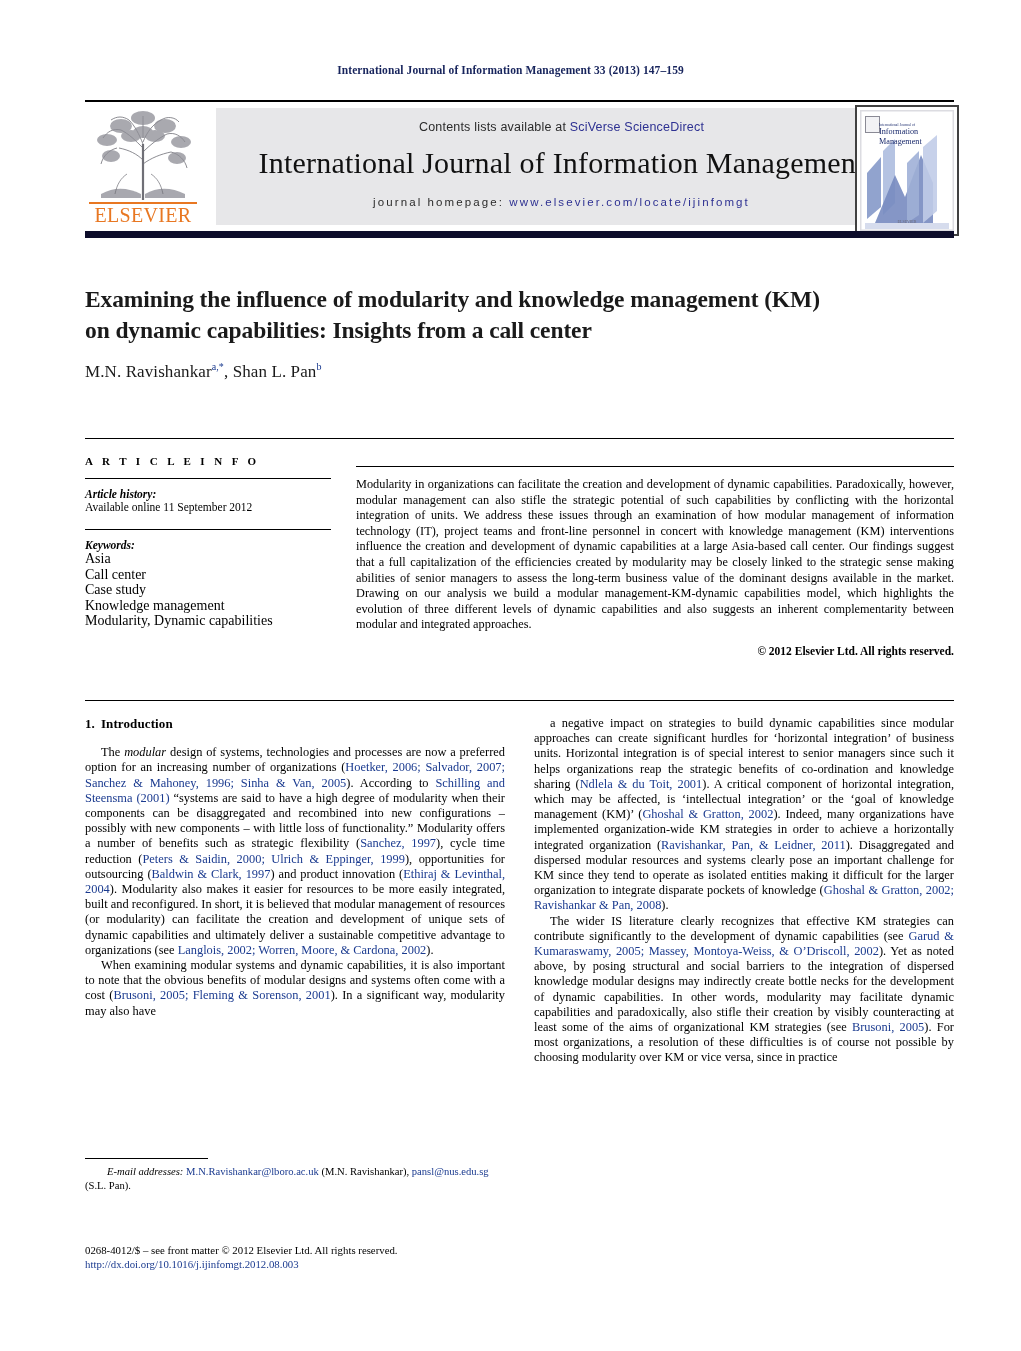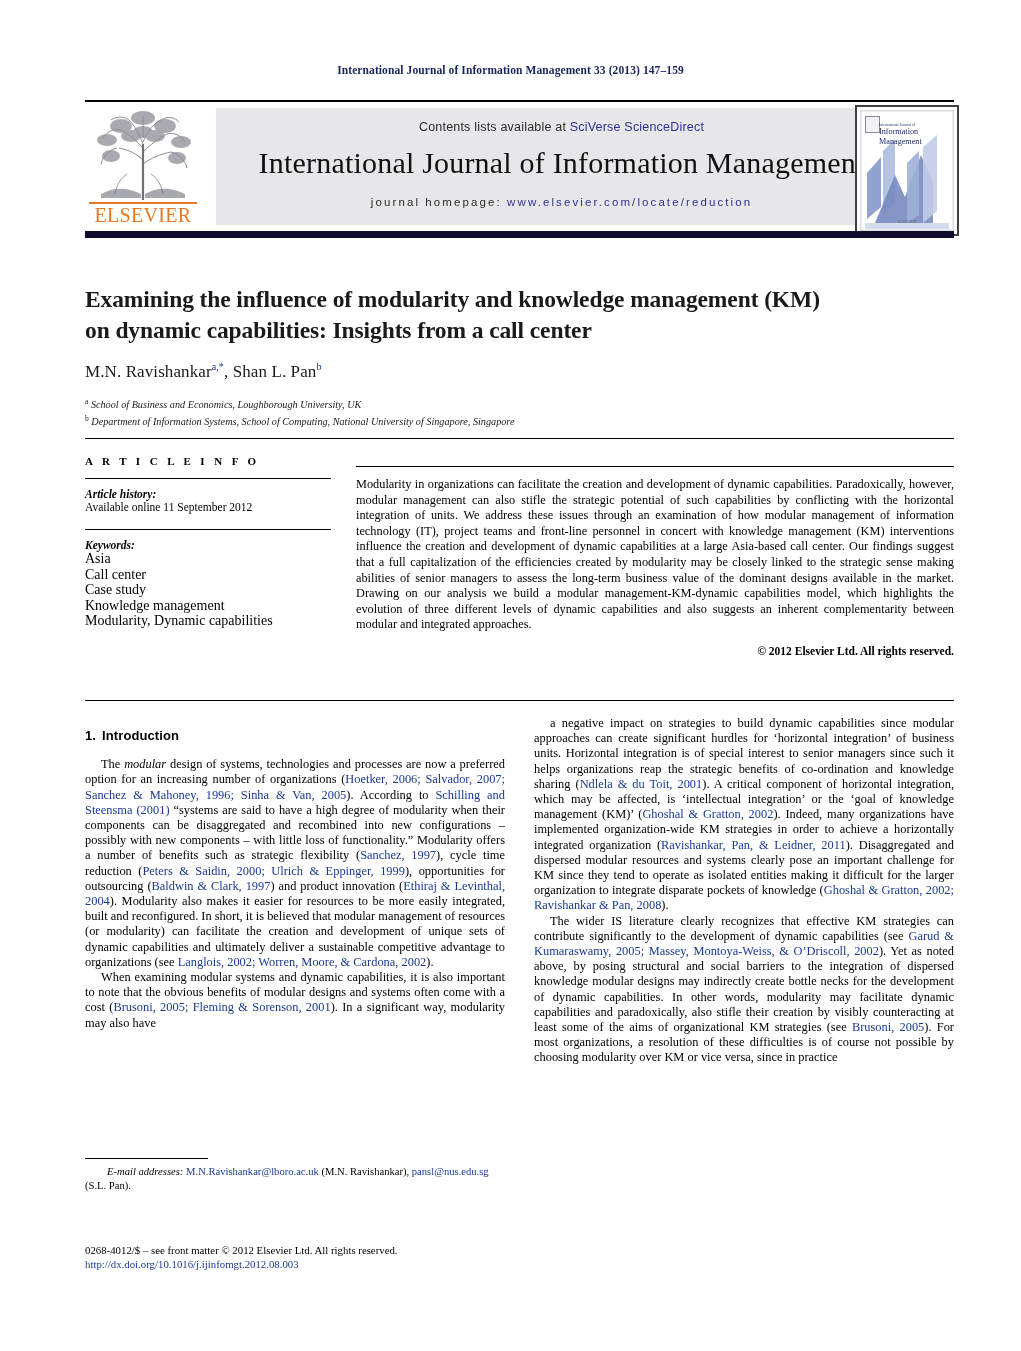--- a/index.html
+++ b/index.html
@@ -329,24 +329,24 @@
     width: 420px;
     font-family: "Liberation Serif", serif;
     font-size: 12.4px;
     line-height: 15.2px;
     text-align: justify;
     color: #000;
   }
   .body-col.left { left: 85px; }
   .body-col.right { left: 534px; }
   .h1 {
-    font-family: Liberation Sans, sans-serif;
+    font-family: Liberation Serif, serif;
     font-size: 13px;
     font-weight: bold;
-    margin: 12px 0 14px 0;
+    margin: 0 0 14px 0;
     letter-spacing: 0.1px;
   }
   .h1 .num { margin-right: 6px; }
   p.body {
     margin: 0;
     text-indent: 16px;
   }
   p.body + p.body { margin-top: 0; }
   .cite { color: #1a3a8f; }
   .it { font-style: italic; }
@@ -448,21 +448,21 @@
       <div class="elsevier-underline"></div>
       <div class="elsevier-word">ELSEVIER</div>
     </div>
 
     <div class="journal-band">
       <div class="contents-line">
         <span>Contents lists available at </span><span class="sd-link">SciVerse ScienceDirect</span>
       </div>
       <div class="journal-name">International Journal of Information Management</div>
       <div class="homepage-line">
-        <span>journal homepage: </span><span class="url">www.elsevier.com/locate/reduction</span>
+        <span>journal homepage: </span><span class="url">www.elsevier.com/locate/ijinfomgt</span>
       </div>
     </div>
 
     <div class="cover-thumb">
       <div class="cover-inner">
         <svg width="92" height="119" viewBox="0 0 92 119" xmlns="http://www.w3.org/2000/svg" style="position:absolute;left:0;top:0;">
           <rect x="0" y="0" width="92" height="119" fill="#ffffff"></rect>
           <g opacity="0.85">
             <path d="M6 108 L6 62 L20 46 L20 96 Z" fill="#7e93c6"></path>
             <path d="M22 104 L22 40 L34 28 L34 92 Z" fill="#a9b9dd"></path>
@@ -487,24 +487,20 @@
   </div>
 
   <div class="title-block">
     <h1 class="paper-title">
       <span>Examining the influence of modularity and knowledge management (KM)</span><br>
       <span>on dynamic capabilities: Insights from a call center</span>
     </h1>
     <div class="authors">
       <span>M.N. Ravishankar</span><sup>a,*</sup><span>, </span><span>Shan L. Pan</span><sup>b</sup>
     </div>
-    <div class="affils">
-      <div><sup>a</sup> <span>School of Business and Economics, Loughborough University, UK</span></div>
-      <div><sup>b</sup> <span>Department of Information Systems, School of Computing, National University of Singapore, Singapore</span></div>
-    </div>
   </div>
 
   <div class="band-rule-top"></div>
 
   <div class="col-info">
     <div class="section-head">A R T I C L E  I N F O</div>
     <div class="mini-rule"></div>
     <div class="info-label">Article history:</div>
     <div class="info-text">Available online 11 September 2012</div>
     <div class="mini-rule" style="margin-top:14px;"></div>

